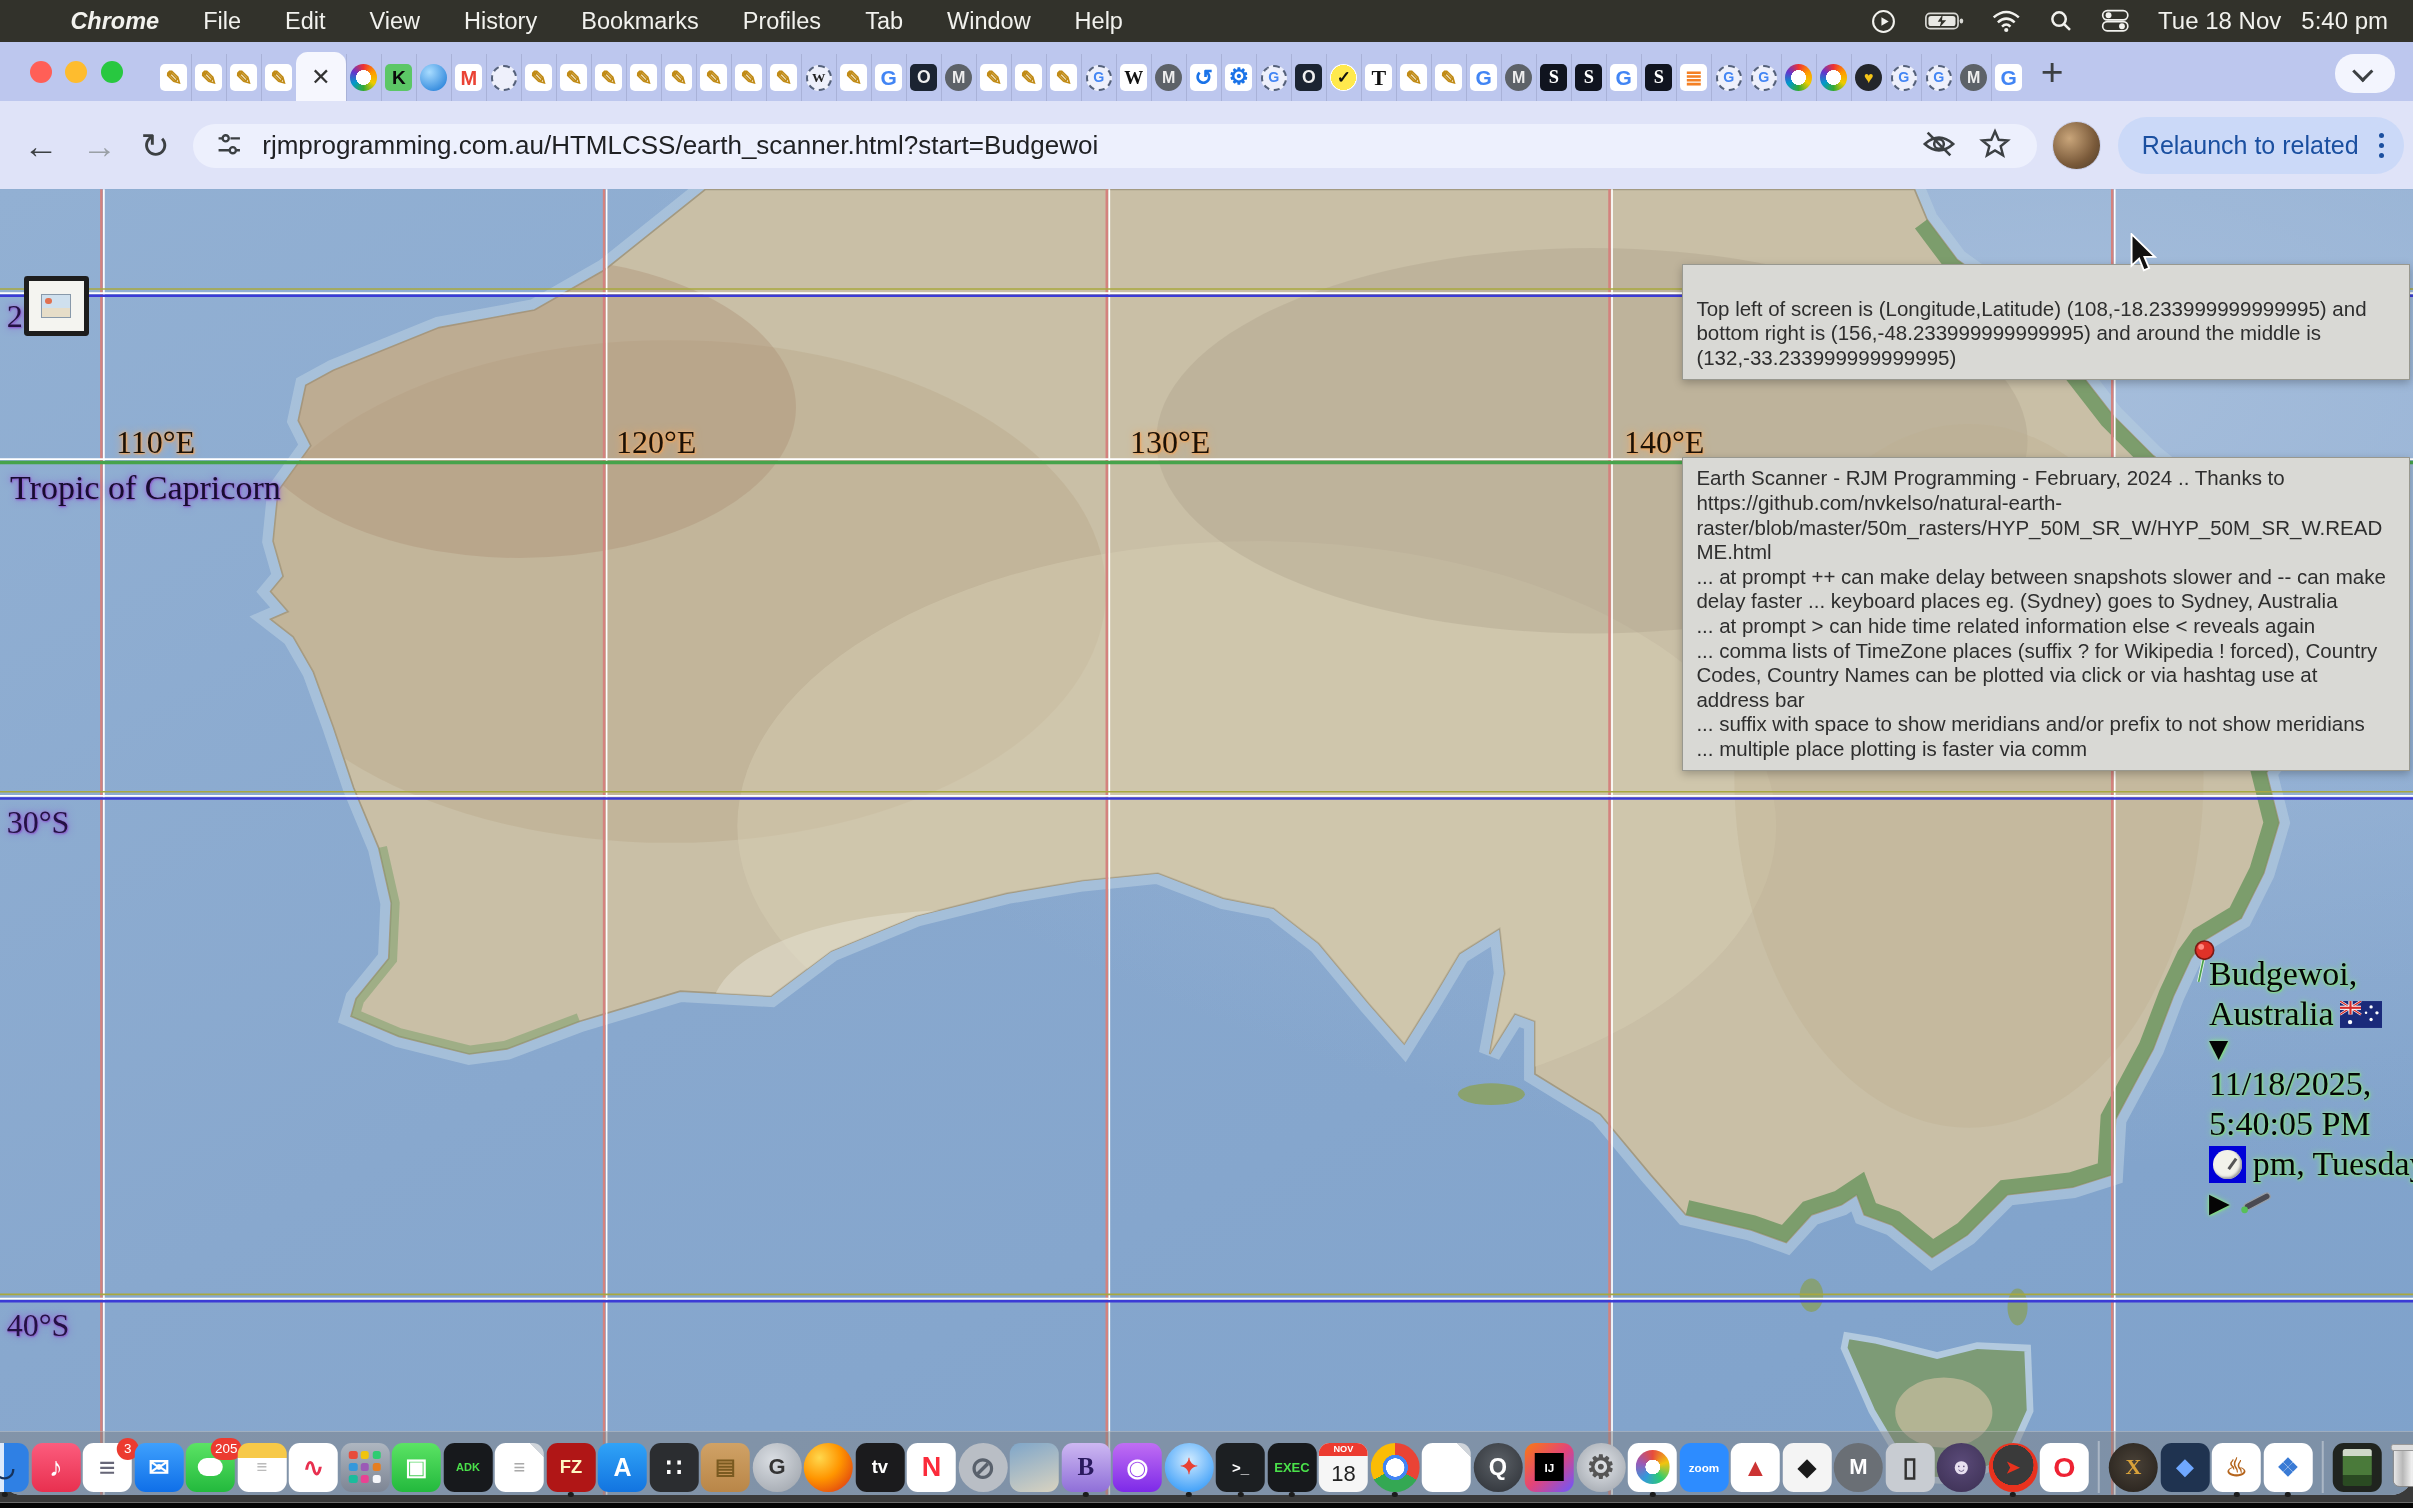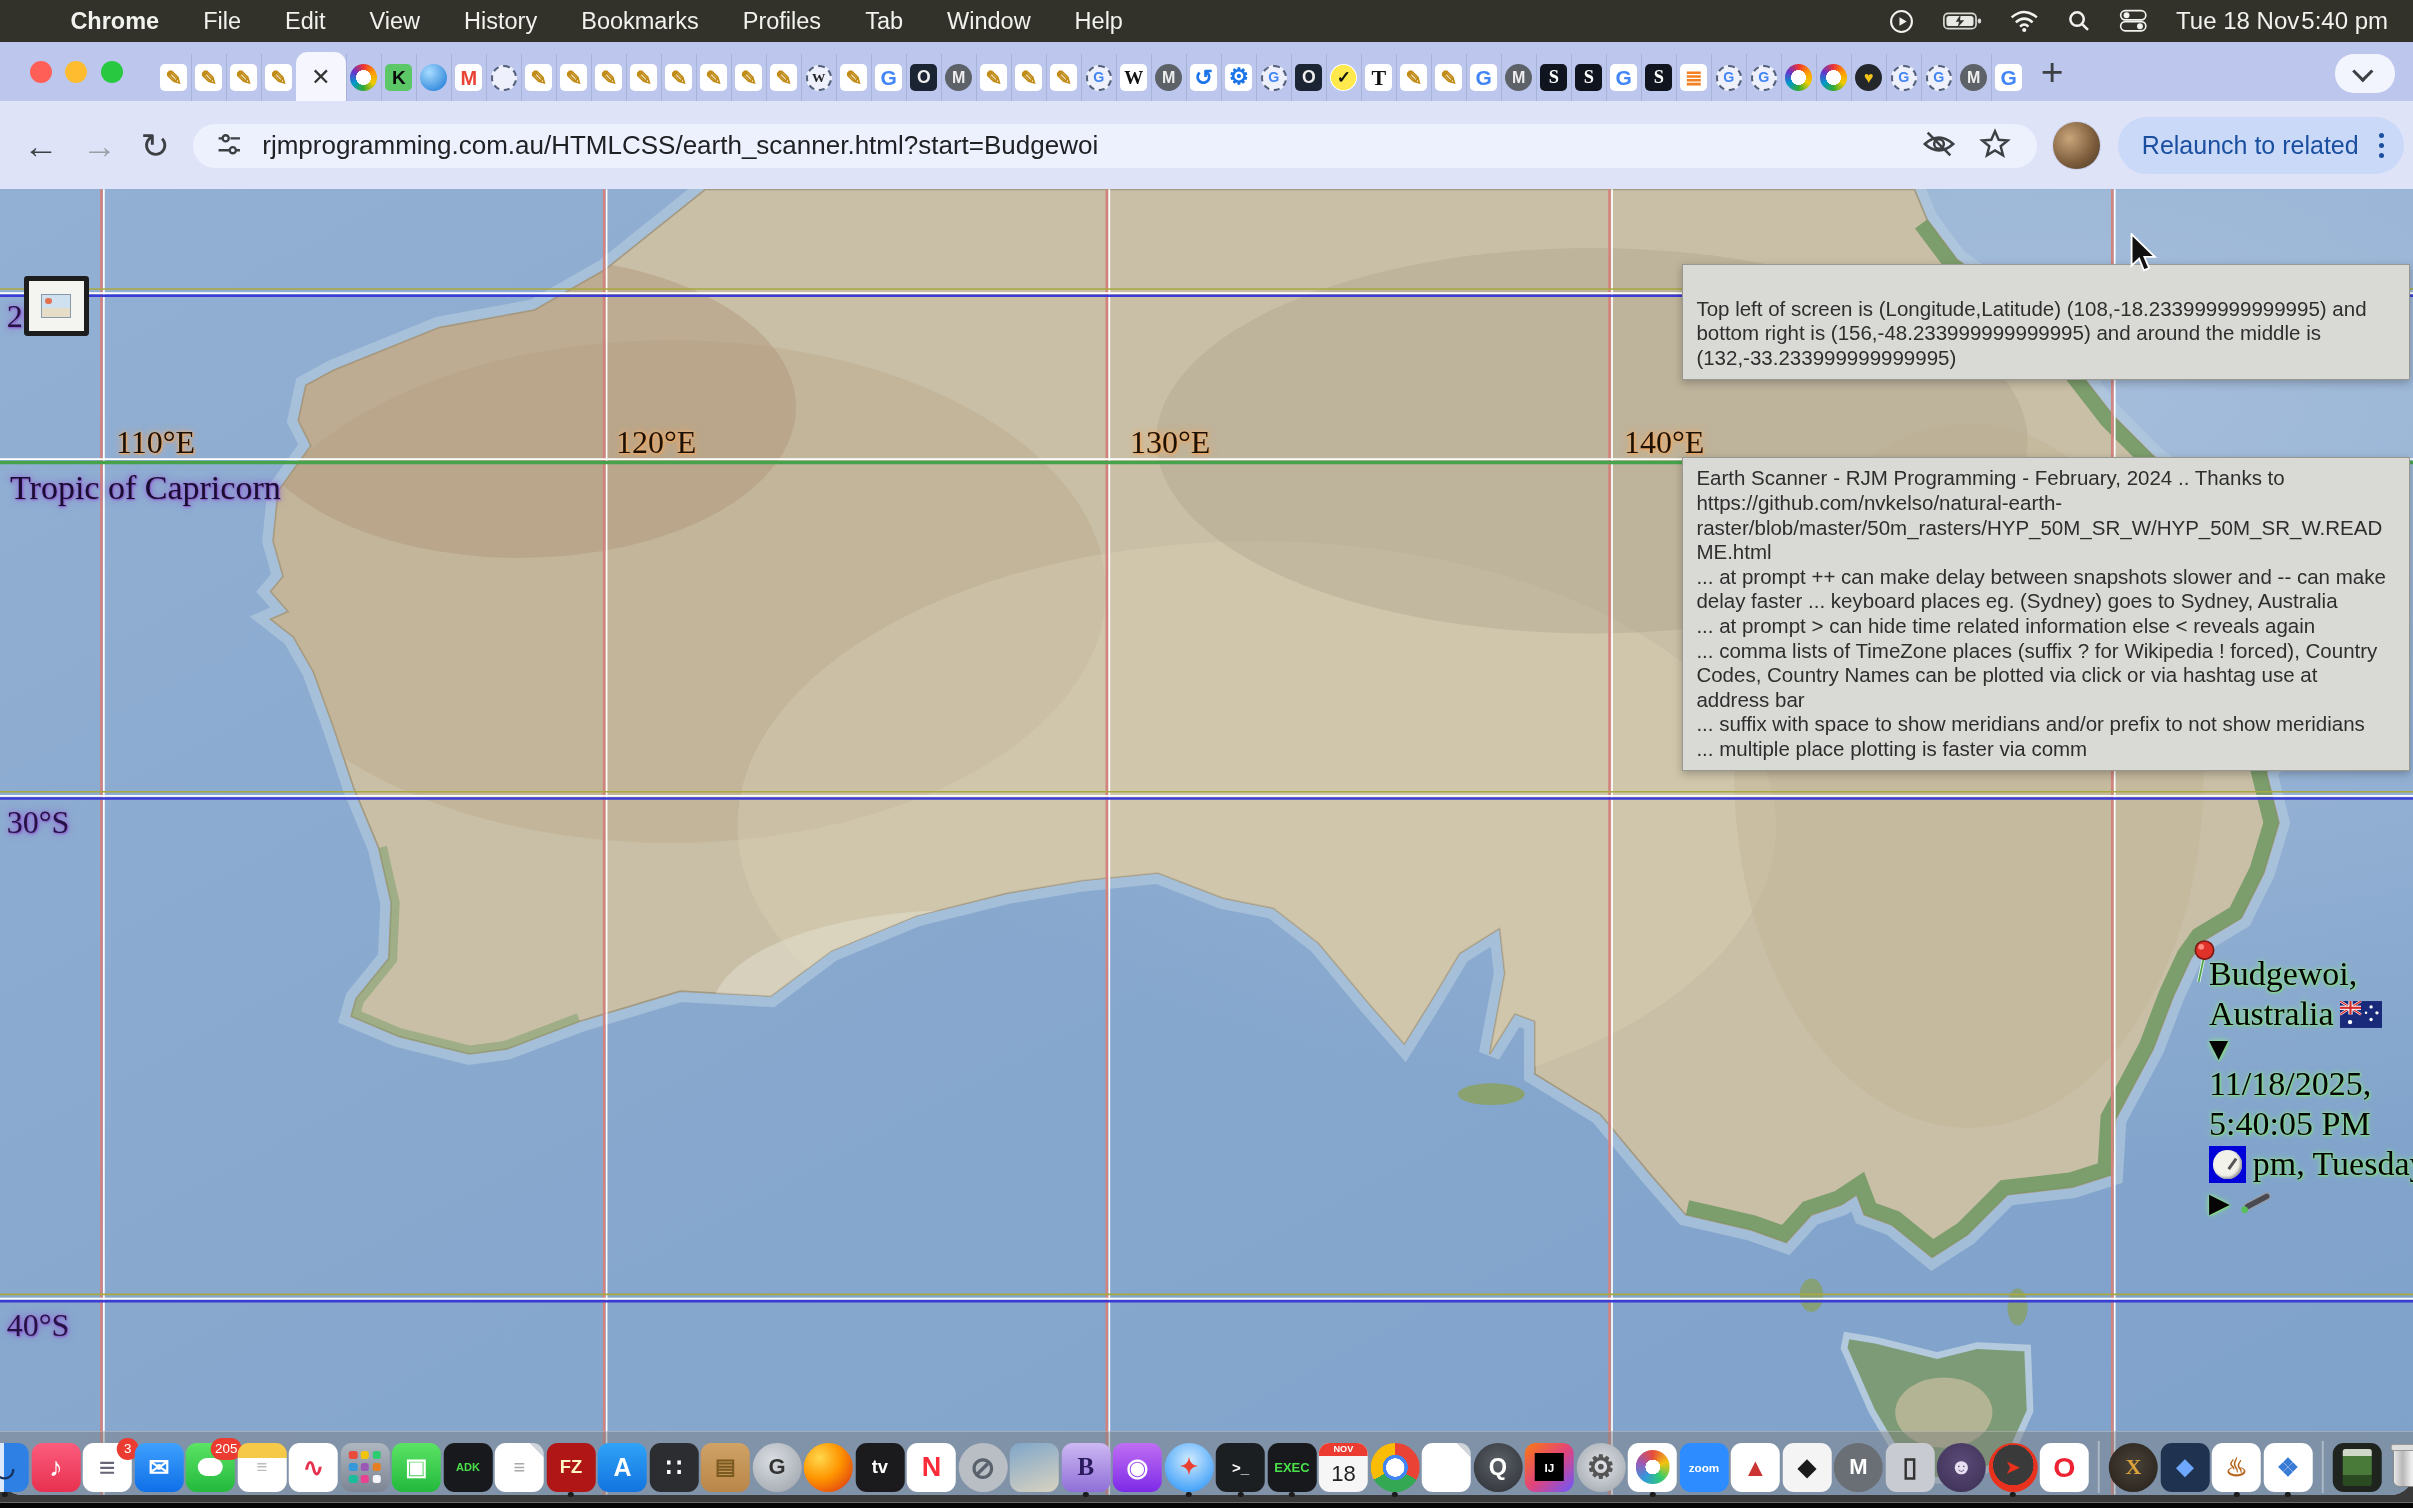--- a/index.html
+++ b/index.html
@@ -2,24 +2,24 @@
 <html style="font-size:13.4px"><head>
 <meta charset="utf-8">
 <style>
   html,body{margin:0;padding:0;width:2413px;height:1508px;background:#050505;overflow:hidden;
     font-family:"Liberation Sans",sans-serif;-webkit-font-smoothing:antialiased;}
   
   #menubar{position:absolute;left:0;top:0;width:2413px;height:42px;background:#32322b;color:#f2f2ee;
     display:flex;align-items:center;font-size:23.5px;}
   #menubar .apple{margin-left:35px;font-size:25px;}
   #menubar .mitem{padding:0 22px;}
-  #menubar .mitem.first{font-weight:bold;margin-left:13.4px;}
+  #menubar .mitem.first{font-weight:bold;margin-left:13.4px;font-style:italic;}
   #status{margin-left:auto;display:flex;align-items:center;gap:28.5px;padding-right:25px;}
   #status svg{display:block;}
-  #clock{display:flex;gap:2px;font-size:24px;}
+  #clock{display:flex;gap:20px;font-size:24px;}
   
   #window{position:absolute;left:0;top:42px;width:2413px;height:1453px;border-radius:0 0 22px 22px;
     overflow:hidden;background:#dfe3f8;}
   
   #tabstrip{position:absolute;left:0;top:0;width:2413px;height:59px;background:#bdc7ee;display:flex;align-items:center;}
   .tl{width:22px;height:22px;border-radius:50%;margin-left:13.4px;}
   .tl.r{background:#ff5f57;margin-left:30px;}.tl.y{background:#febc2e;}.tl.g{background:#28c840;}
   #tabs{display:flex;align-items:flex-end;height:59px;margin-left:34px;}
   .tab{width:34px;height:47px;display:flex;align-items:center;justify-content:center;border-left:0.8px solid #a9b2d8;}
   .tab:first-child{border-left:none;}

